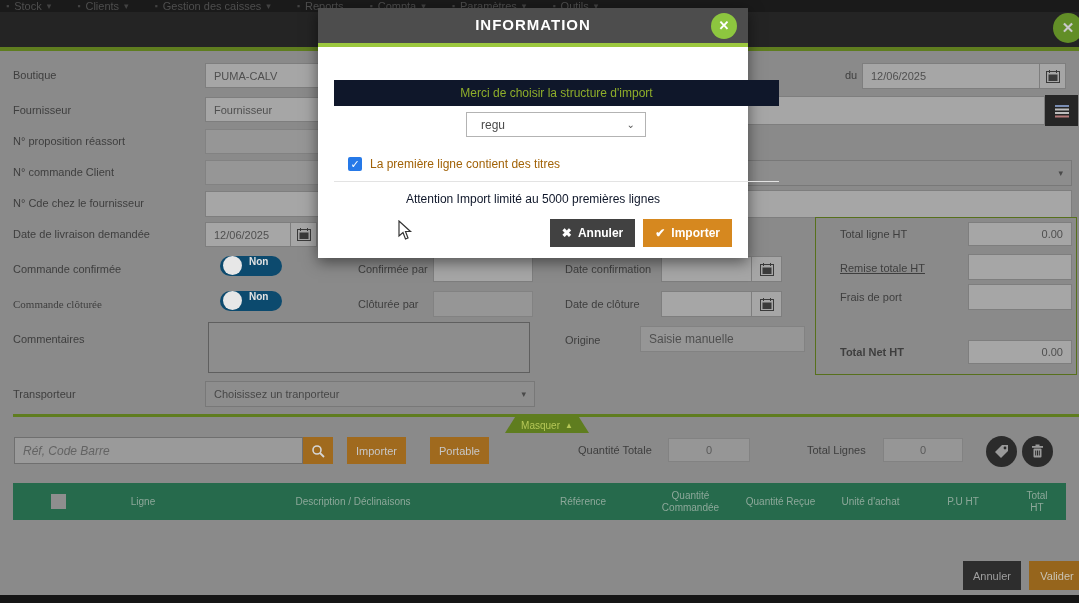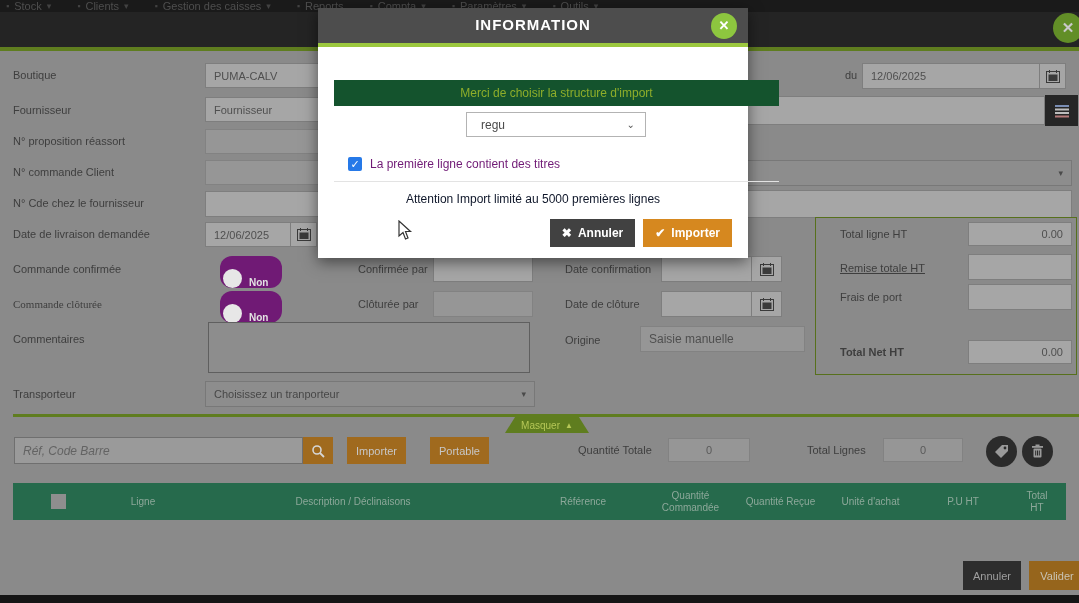--- a/index.html
+++ b/index.html
@@ -19,21 +19,21 @@
   .inp{background:#a6a6a6;border:1px solid #7e7e7e;font-size:11px;color:#4f4f4f;
        box-sizing:border-box;padding:0 8px;display:flex;align-items:center;}
   .inp.dis{background:#969696;border-color:#828282;}
   .inp.right{justify-content:flex-end;}
   .inp.center{justify-content:center;color:#5a5a5a;}
   .sel{background:#8d8d8d;border:1px solid #787878;font-size:11px;color:#474747;
        box-sizing:border-box;padding:0 8px;display:flex;align-items:center;justify-content:space-between;}
   .caret{color:#4a4a4a;font-size:9px;}
   .calbtn{background:#a6a6a6;border:1px solid #7e7e7e;box-sizing:border-box;
           display:flex;align-items:center;justify-content:center;}
-  .toggle{width:62px;height:32px;border-radius:12px;background:#701a75;display:flex;align-items:flex-end;}
+  .toggle{width:62px;height:20px;border-radius:12px;background:#0c4a6e;display:flex;align-items:flex-start;}
   .knob{width:19px;height:19px;border-radius:50%;background:#e7e7e7;margin-left:3px;}
   .togtxt{color:#e3e3e3;font-size:10px;font-weight:bold;margin-left:7px;}
   .panel{border:1px solid #57701c;}
   .sep{background:#5f7d1f;}
   .tab{background:#5f7d1f;color:#b5c757;font-size:10px;display:flex;gap:5px;align-items:center;
        justify-content:center;clip-path:polygon(12% 0,88% 0,100% 100%,0 100%);}
   .btn-or{background:#a06a1e;color:#c7c7c7;font-size:11px;display:flex;align-items:center;
           justify-content:center;border:none;}
   .circbtn{width:31px;height:31px;border-radius:50%;background:#2b2b2b;display:flex;
            align-items:center;justify-content:center;}
@@ -48,30 +48,30 @@
   .searchin::placeholder{color:#636363;font-style:italic;}
   
   .modal{left:318px;top:8px;width:430px;height:250px;background:#ffffff;z-index:50;
          box-shadow:0 4px 14px rgba(0,0,0,0.5);}
   .mhead{position:absolute;left:0;top:0;width:100%;height:35px;background:#4d4d4d;
          border-bottom:4px solid #9cc83e;}
   .mtitle{position:absolute;width:100%;text-align:center;top:8px;color:#ffffff;font-size:15px;
           font-weight:bold;letter-spacing:1px;}
   .mclose{position:absolute;right:11px;top:5px;width:26px;height:26px;border-radius:50%;
           background:#8dc63f;color:#fff;font-weight:bold;font-size:13px;text-align:center;line-height:26px;}
-  .banner{position:absolute;left:16px;top:72px;width:445px;height:26px;background:#14532d;
+  .banner{position:absolute;left:16px;top:72px;width:445px;height:26px;background:#0f172a;
           color:#8fae2a;font-size:12px;display:flex;align-items:center;justify-content:center;}
   .msel{position:absolute;left:148px;top:104px;width:180px;height:25px;border:1px solid #b3b3b3;
         background:#fff;font-size:12px;color:#4a4a4a;display:flex;align-items:center;
         justify-content:space-between;padding:0 10px 0 14px;box-sizing:border-box;}
   .msel .caret{color:#555;font-size:10px;}
   .chkrow{position:absolute;left:30px;top:149px;display:flex;align-items:center;gap:8px;}
   .chk{width:14px;height:14px;background:#2679e8;border-radius:2px;color:#fff;font-size:11px;
        text-align:center;line-height:14px;}
-  .chklbl{font-size:12px;color:#701a75;}
+  .chklbl{font-size:12px;color:#a16207;}
   .mdivider{position:absolute;left:16px;top:173px;width:445px;height:1px;background:#e3e3e3;}
   .mwarn{position:absolute;left:0;top:184px;width:100%;text-align:center;color:#0f172a;font-size:12px;}
   .mbtns{position:absolute;right:16px;top:211px;display:flex;gap:8px;}
   .mbtn{height:28px;display:flex;align-items:center;justify-content:center;gap:6px;
         color:#fff;font-size:12px;font-weight:bold;padding:0 12px;}
   .mbtn.grey{background:#414141;}
   .mbtn.orange{background:#d6881f;}
 </style>
 </head>
 <body>

